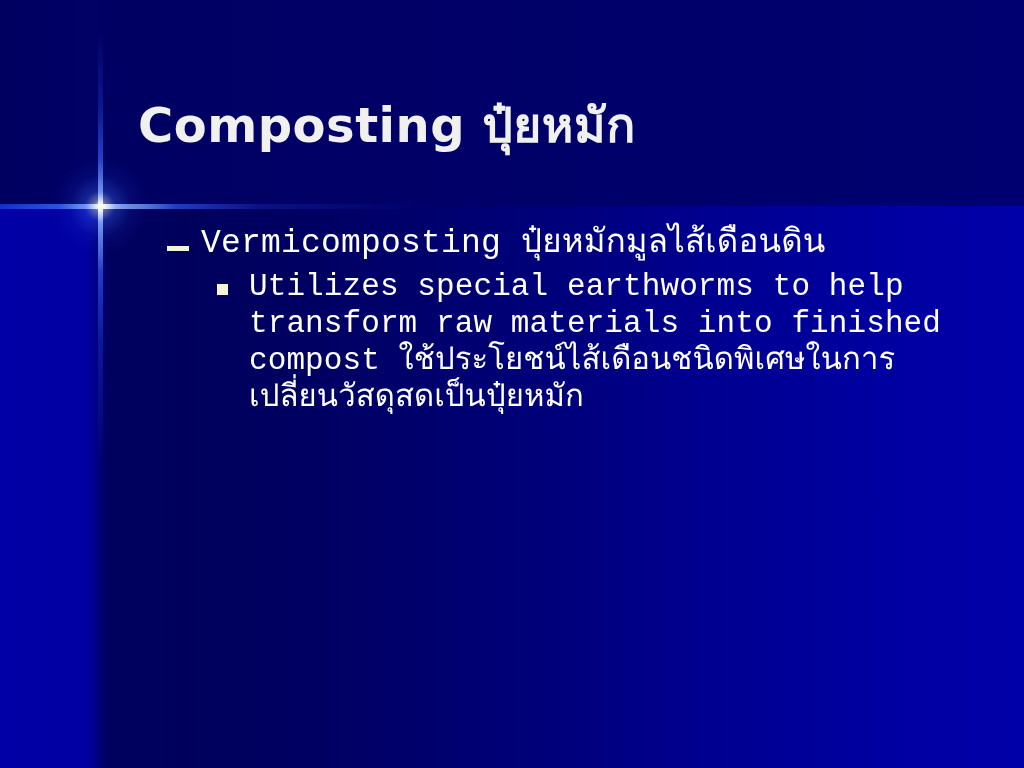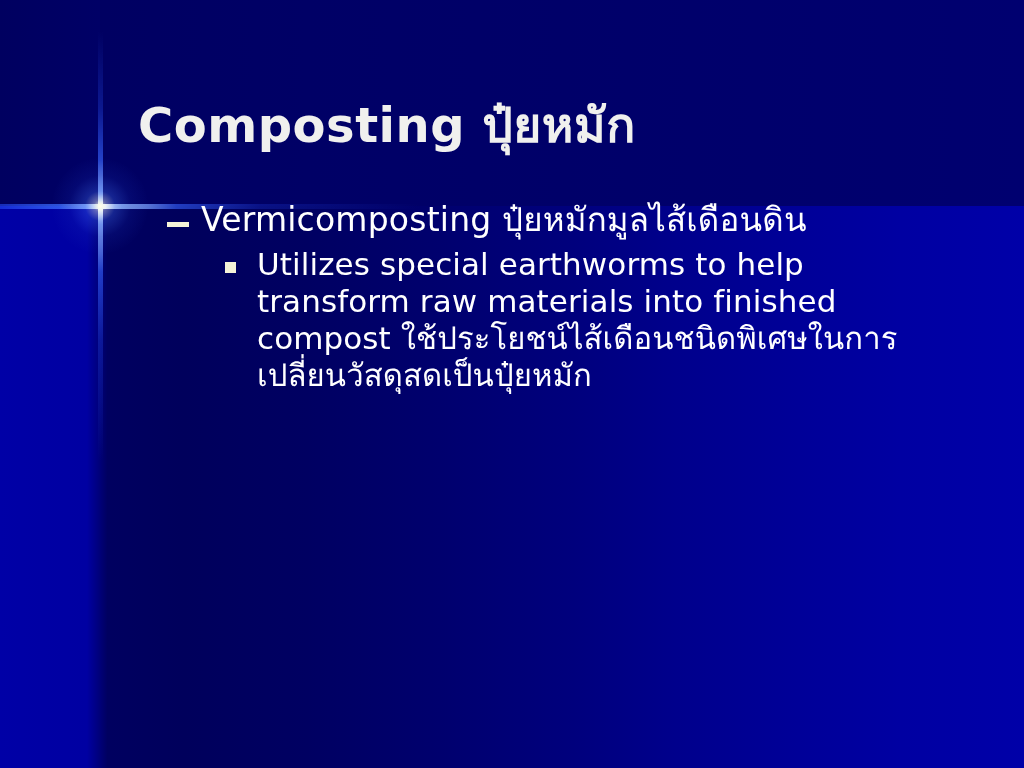--- a/index.html
+++ b/index.html
@@ -139,23 +139,24 @@
     font-size: 48px;
     font-weight: bold;
     letter-spacing: 0.5px;
     line-height: 1.05;
     white-space: nowrap;
   }
 
   .body-block {
     position: absolute;
     left: 165px;
-    top: 202px;
+    top: 226px;
     width: 800px;
     color: #ffffff;
+    font-family: Liberation Mono, monospace;
   }
 
   .lvl1 {
     position: relative;
     padding-left: 36px;
     font-size: 33px;
     line-height: 1.08;
     letter-spacing: 0.2px;
     color: #ffffff;
     margin: 0 0 6px 0;
@@ -165,21 +166,21 @@
     position: absolute;
     left: 2px;
     top: 20px;
     width: 22px;
     height: 5px;
     background: #f5f3d8;
   }
 
   .lvl2 {
     position: relative;
-    margin: 8px;
+    margin: 0;
     padding-left: 84px;
     font-size: 31px;
     line-height: 1.2;
     letter-spacing: 0.1px;
     color: #ffffff;
     max-width: 790px;
   }
   .lvl2 .square-marker {
     position: absolute;
     left: 52px;

